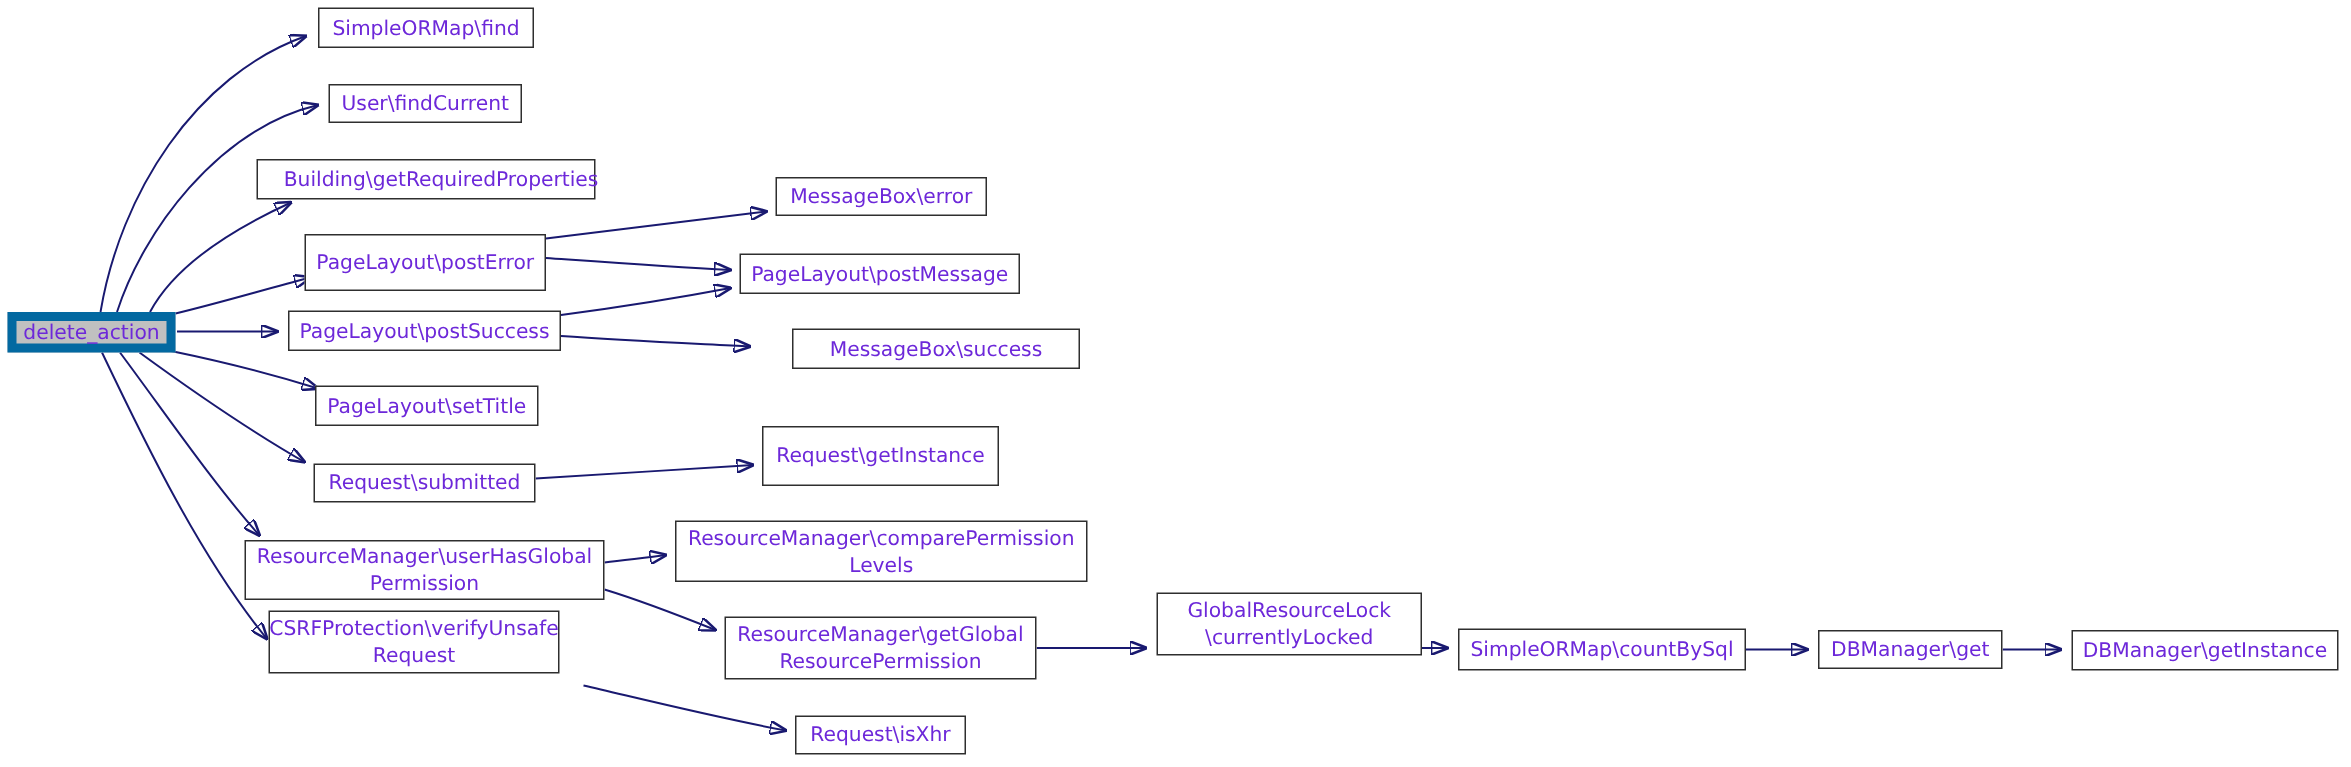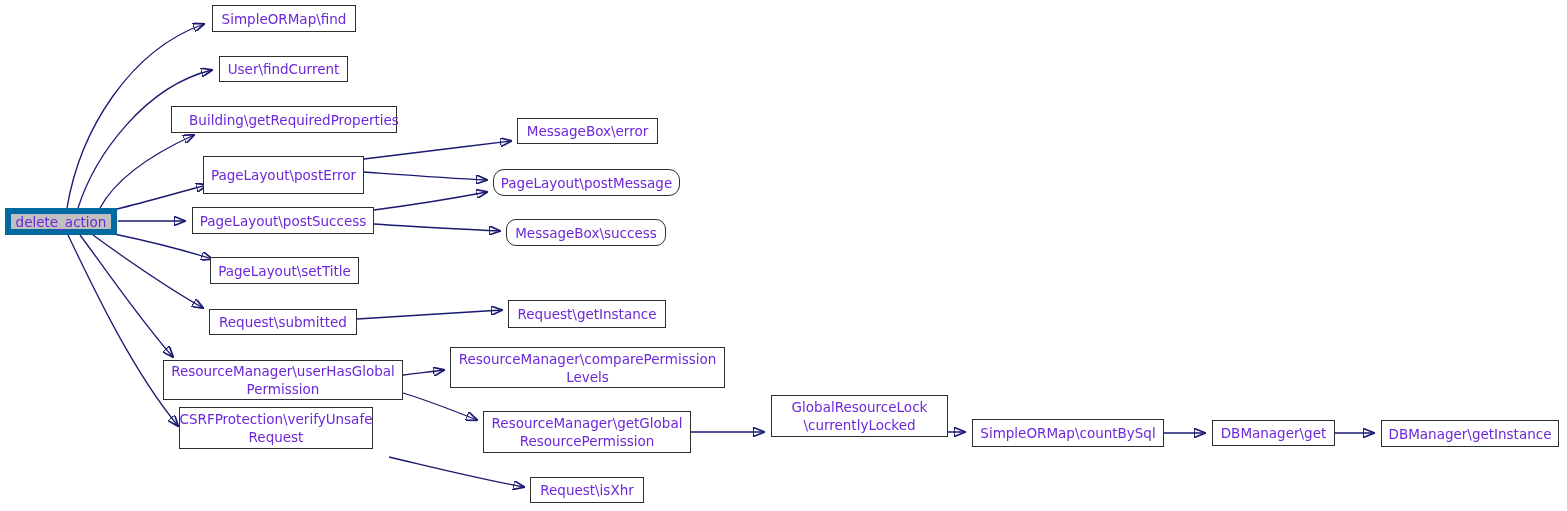--- a/index.html
+++ b/index.html
@@ -39,23 +39,23 @@
   #n-simpleormap-find         { left:212px;  top:5px;   width:144px; height:27px; }
   #n-user-findcurrent         { left:219px;  top:56px;  width:129px; height:26px; }
   #n-building-getrequiredproperties { left:171px; top:106px; width:226px; height:27px;padding-left:20px; }
   #n-pagelayout-posterror     { left:203px;  top:156px; width:161px; height:38px; }
   #n-pagelayout-postsuccess   { left:192px;  top:207px; width:182px; height:27px; }
   #n-pagelayout-settitle      { left:210px;  top:257px; width:149px; height:27px; }
   #n-request-submitted        { left:209px;  top:309px; width:148px; height:26px; }
   #n-resourcemanager-userhasglobalpermission { left:163px; top:360px; width:240px; height:40px; }
   #n-csrfprotection-verifyunsaferequest      { left:179px; top:407px; width:194px; height:42px; }
   #n-messagebox-error         { left:517px;  top:118px; width:141px; height:26px; }
-  #n-pagelayout-postmessage   { left:493px;  top:169px; width:187px; height:27px;border-radius:11px; }
-  #n-messagebox-success       { left:506px;  top:219px; width:160px; height:27px;border-radius:10px; }
-  #n-request-getinstance      { left:508px;  top:300px; width:158px; height:28px; }
+  #n-pagelayout-postmessage   { left:493px;  top:169px; width:187px; height:27px; }
+  #n-messagebox-success       { left:528px;  top:219px; width:192px; height:27px; }
+  #n-request-getinstance      { left:508px;  top:284px; width:158px; height:40px; }
   #n-resourcemanager-comparepermissionlevels { left:450px; top:347px; width:275px; height:41px; }
   #n-resourcemanager-getglobalresourcepermission { left:483px; top:411px; width:208px; height:42px; }
   #n-request-isxhr            { left:530px;  top:477px; width:114px; height:26px; }
   #n-globalresourcelock-currentlylocked { left:771px; top:395px; width:177px; height:42px; }
   #n-simpleormap-countbysql   { left:972px;  top:419px; width:192px; height:28px;justify-content:center; }
   #n-dbmanager-get            { left:1212px; top:420px; width:123px; height:26px; }
   #n-dbmanager-getinstance    { left:1381px; top:420px; width:178px; height:27px; }
 </style>
 </head>
 <body>

